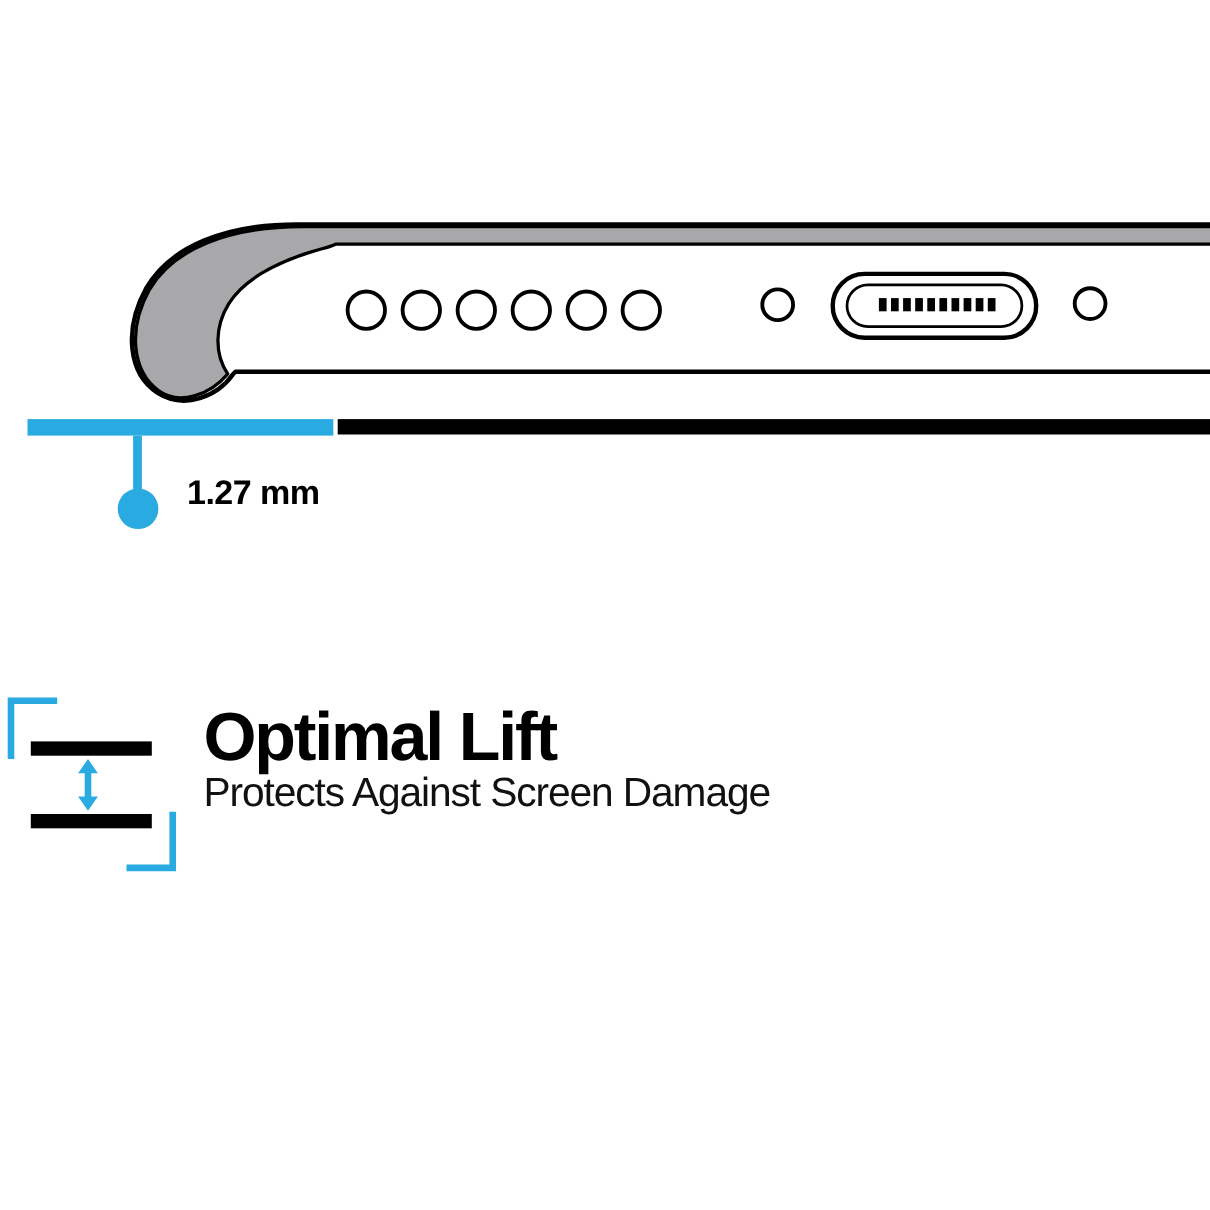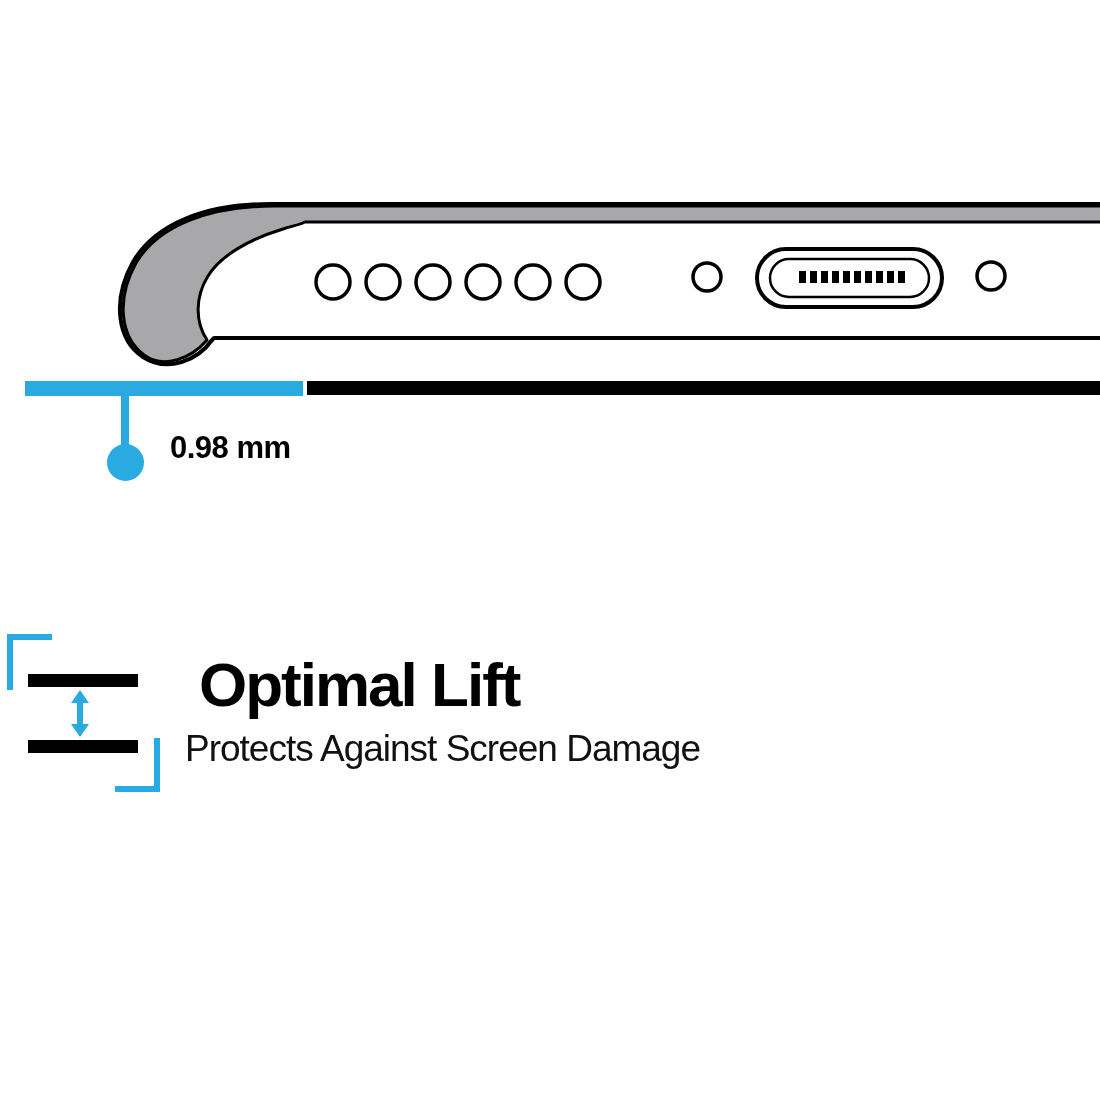--- a/index.html
+++ b/index.html
@@ -108,21 +108,21 @@
   }
   .surface-bar { fill: var(--color-ink, #000); }
   .arrow-part { fill: var(--color-accent, #29ABE2); }
 
   .feature-text {
     position: absolute;
     left: 185px;
     top: 640px;
   }
   .feature-title {
-    margin: 14px;
+    margin: 0;
     font-size: 62px;
     line-height: 1.0;
     font-weight: bold;
     letter-spacing: -2px;
     color: var(--color-ink, #000);
     white-space: nowrap;
   }
   .feature-subtitle {
     margin: 0 0 0 0;
     font-size: 37px;
@@ -184,21 +184,21 @@
     </g>
 
     <circle class="hole" cx="991" cy="276" r="14"></circle>
   </svg>
 
   <div>
     <div class="bar bar-cyan"></div>
     <div class="bar bar-black"></div>
     <div class="pointer-line"></div>
     <div class="pointer-dot"></div>
-    <div class="measure-label">0.98 mm</div>
+    <div class="measure-label">1.27 mm</div>
   </div>
 
   <div>
 
     <svg class="feature-icon" width="170" height="170" viewBox="0 0 170 170">
 
       <polyline class="bracket" points="52,9 10,9 10,62"></polyline>
       <polyline class="bracket" points="157,110 157,161 115,161"></polyline>
 
       <rect class="surface-bar" x="28" y="46" width="110" height="13"></rect>

